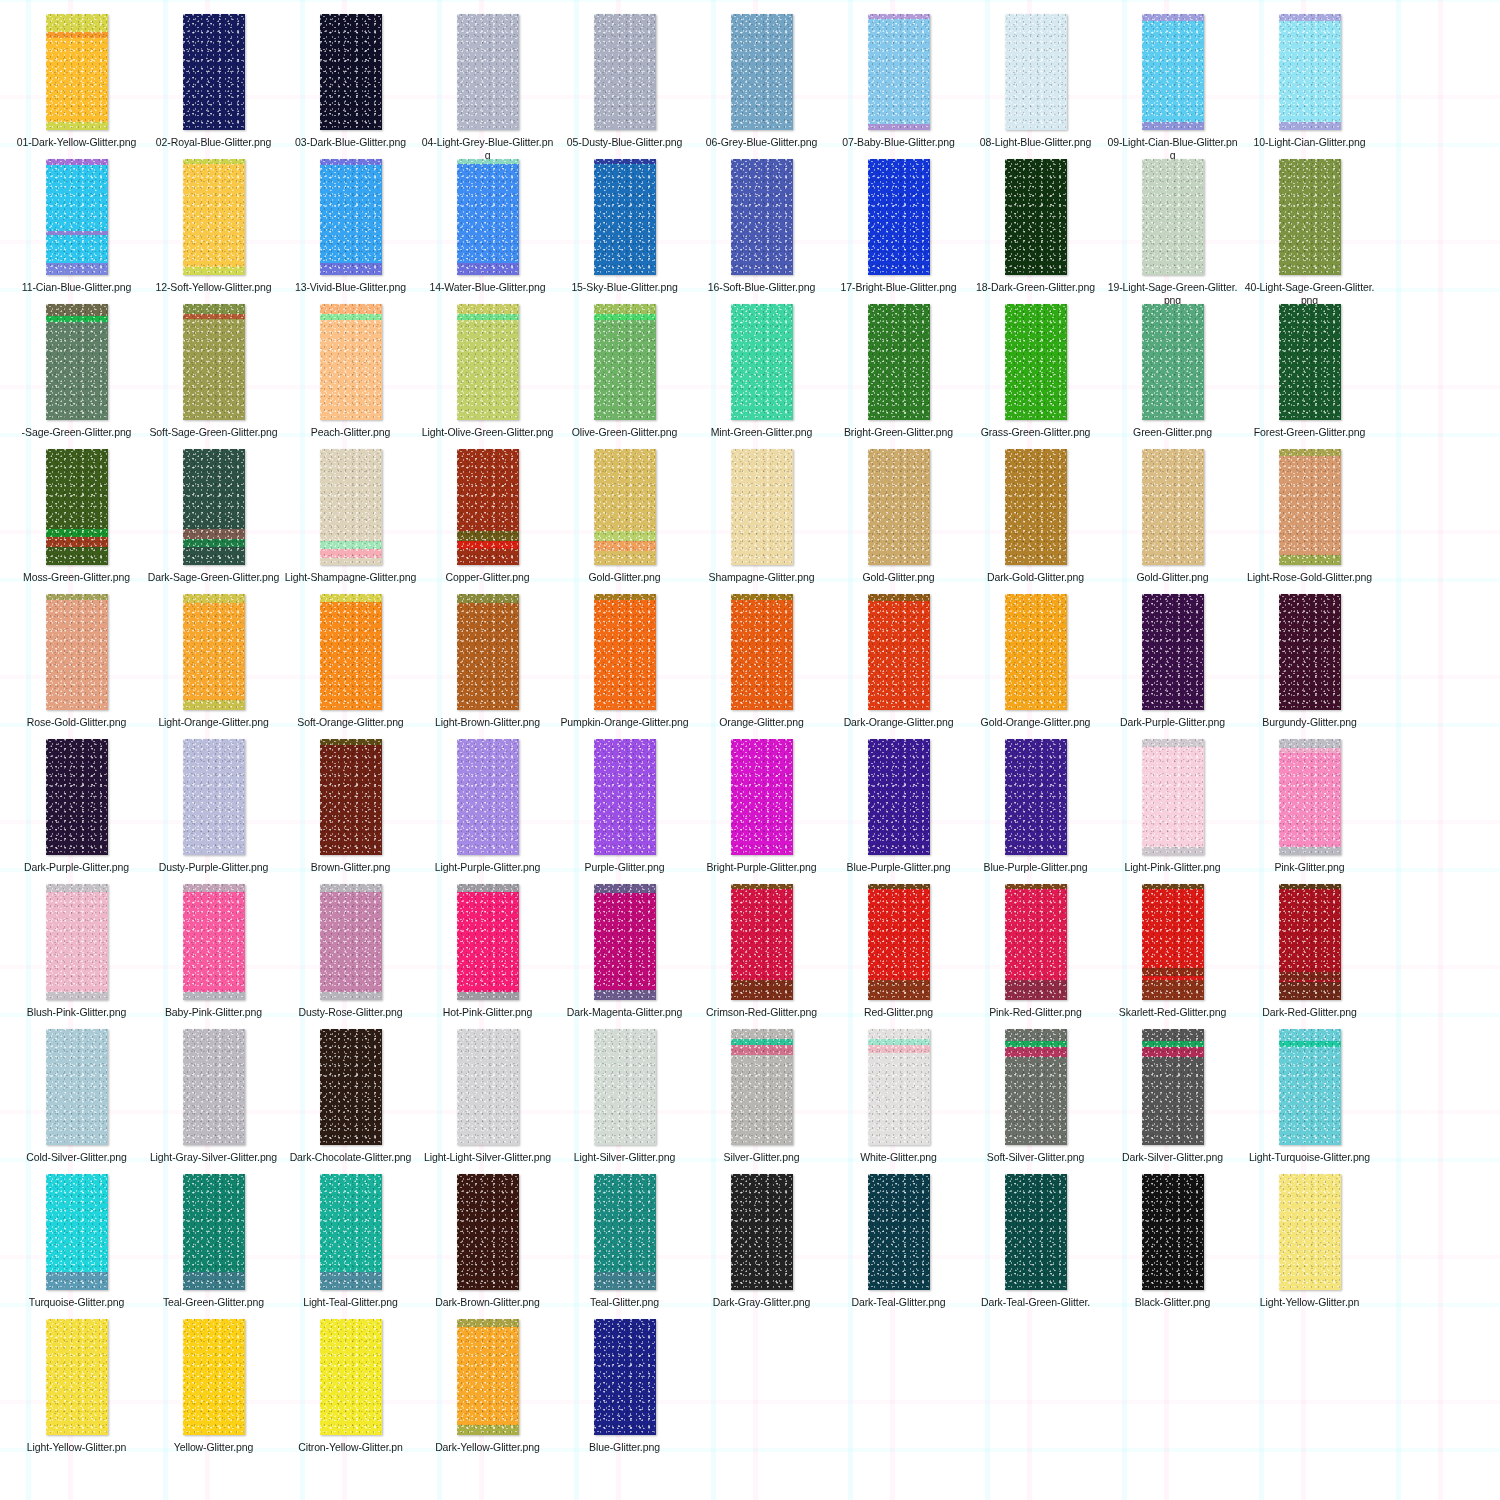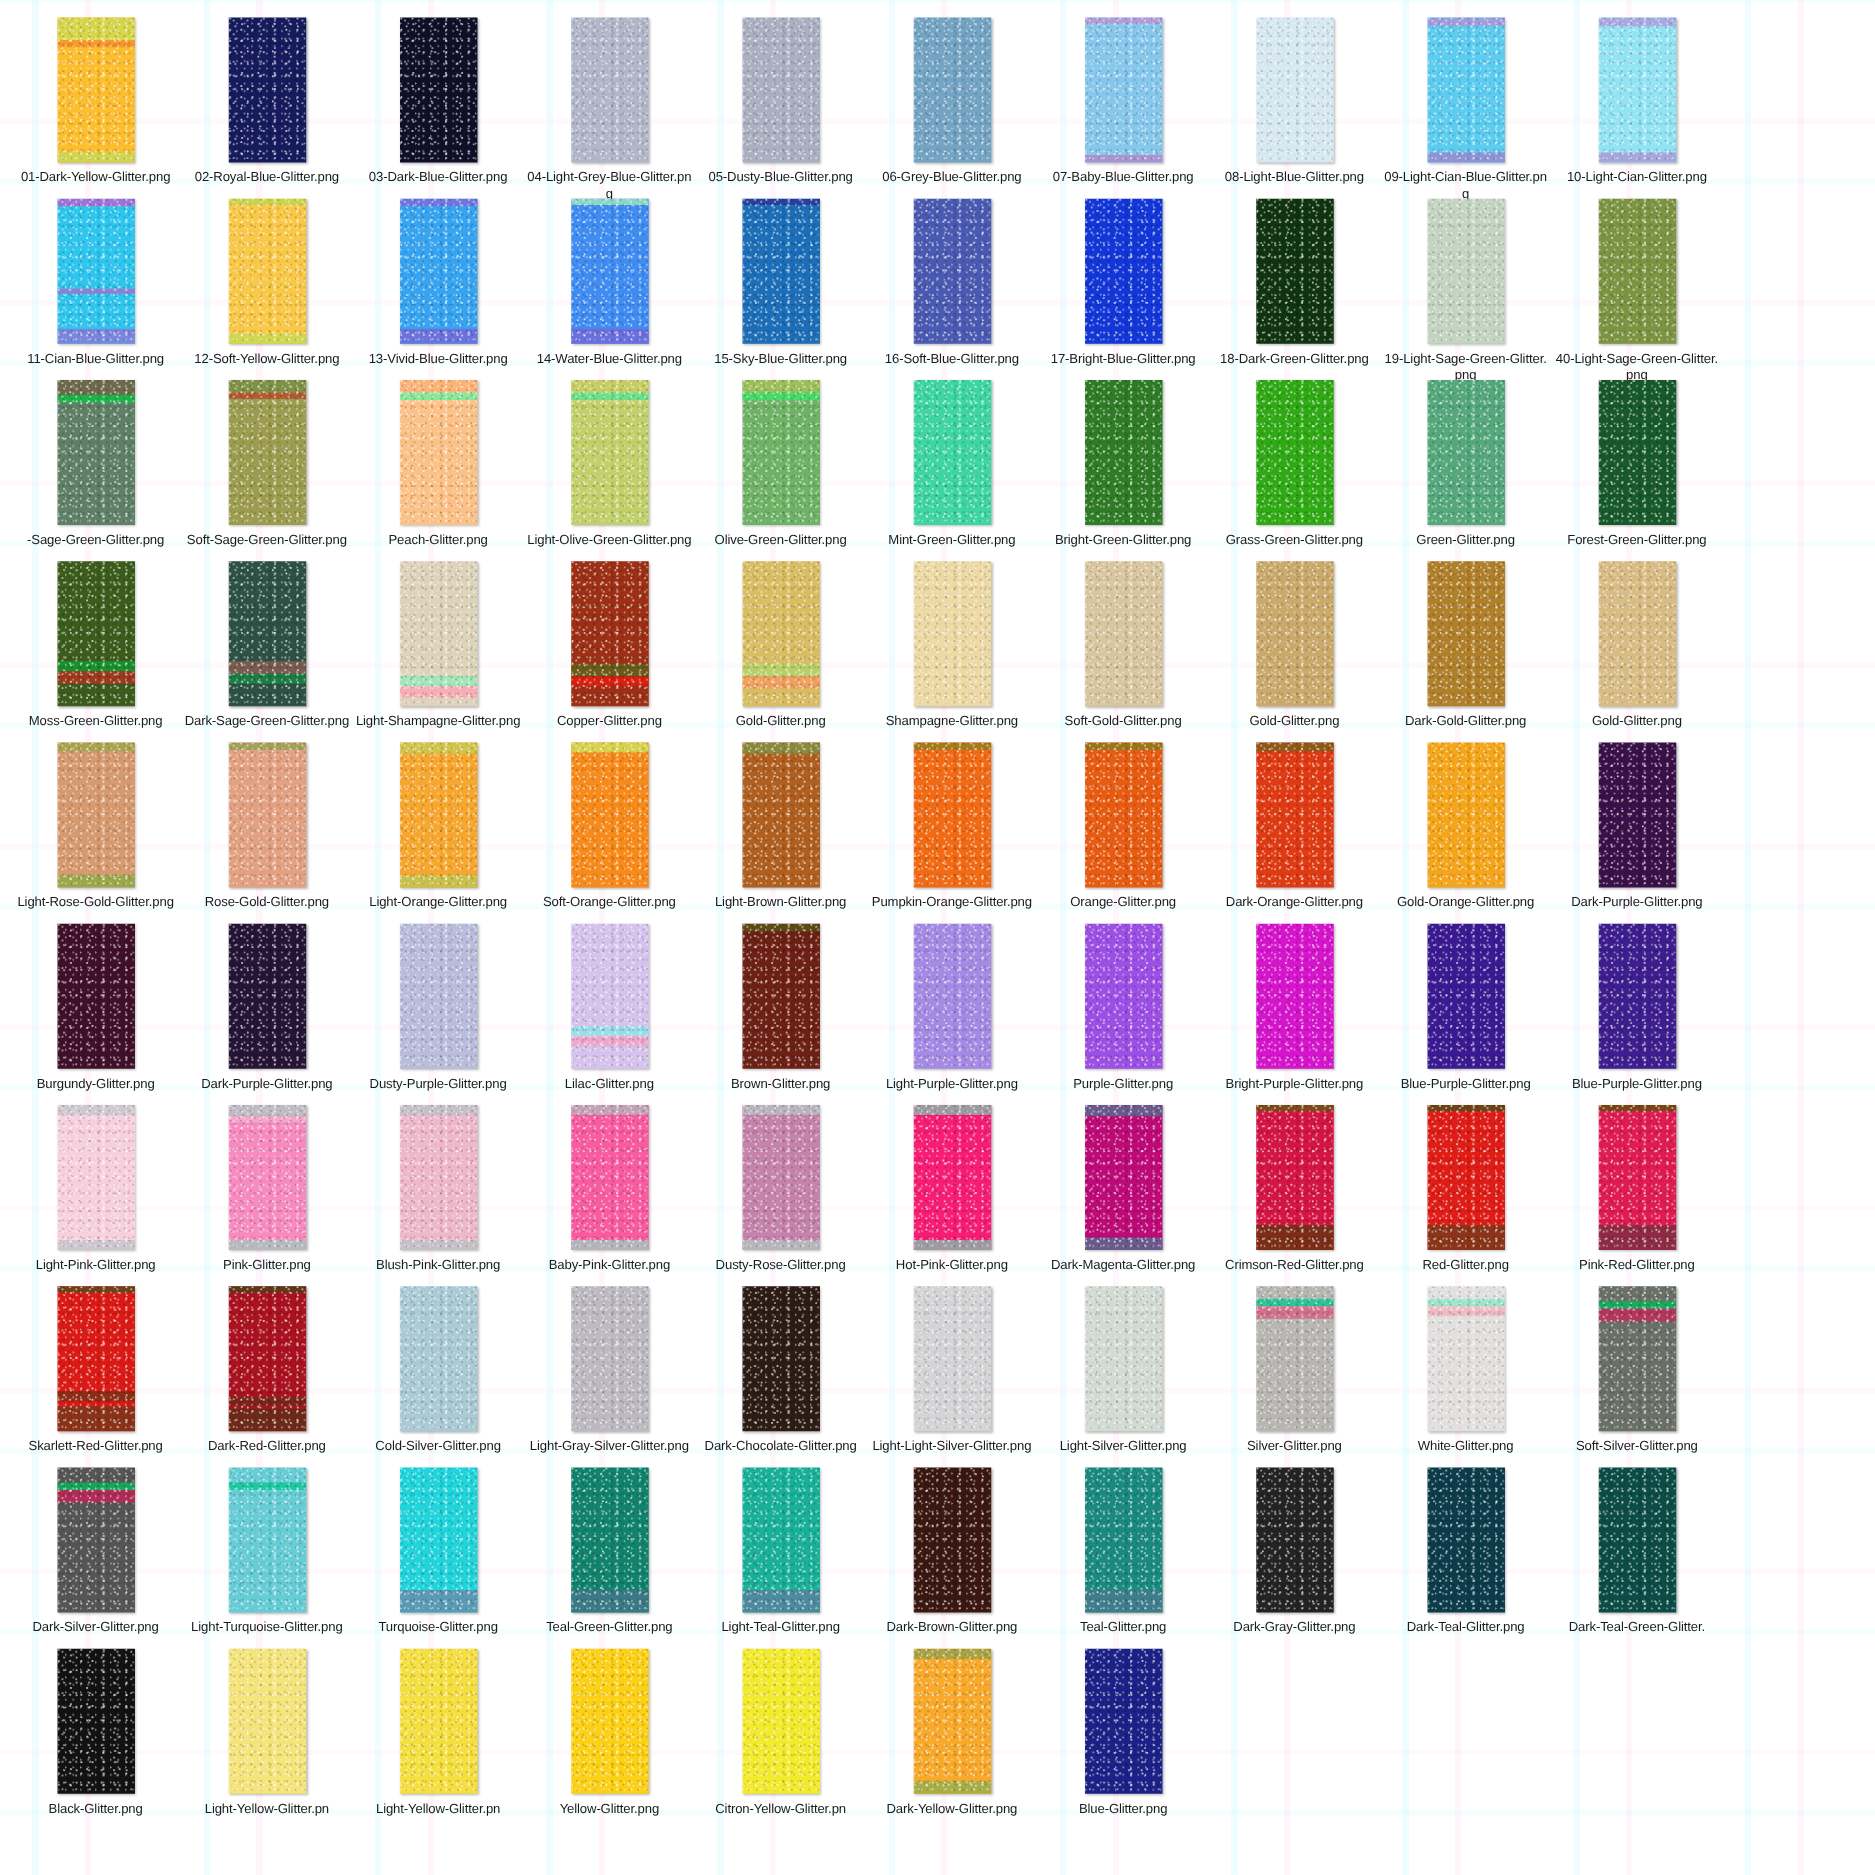--- a/index.html
+++ b/index.html
@@ -357,26 +357,20 @@
       <div class="label">Gold-Glitter.png</div>
     </div>
     <div class="tile">
       <div class="thumb-wrap">
         <div class="thumb" style="background: rgb(236, 217, 164);"></div>
       </div>
       <div class="label">Shampagne-Glitter.png</div>
     </div>
     <div class="tile">
       <div class="thumb-wrap">
-        <div class="thumb" style="background: rgb(217, 198, 158);"></div>
-      </div>
-      <div class="label">Soft-Gold-Glitter.png</div>
-    </div>
-    <div class="tile">
-      <div class="thumb-wrap">
         <div class="thumb" style="background: rgb(202, 169, 106);"></div>
       </div>
       <div class="label">Gold-Glitter.png</div>
     </div>
     <div class="tile">
       <div class="thumb-wrap">
         <div class="thumb" style="background: rgb(176, 127, 42);"></div>
       </div>
       <div class="label">Dark-Gold-Glitter.png</div>
     </div>
@@ -474,29 +468,20 @@
       <div class="thumb-wrap">
         <div class="thumb" style="background: rgb(37, 20, 54);"></div>
       </div>
       <div class="label">Dark-Purple-Glitter.png</div>
     </div>
     <div class="tile">
       <div class="thumb-wrap">
         <div class="thumb" style="background: rgb(185, 188, 218);"></div>
       </div>
       <div class="label">Dusty-Purple-Glitter.png</div>
-    </div>
-    <div class="tile">
-      <div class="thumb-wrap">
-        <div class="thumb" style="background: rgb(213, 195, 238);">
-          <div class="band" style="top: 82px; height: 8px; background: rgb(154, 220, 232);"></div>
-          <div class="band" style="top: 90px; height: 8px; background: rgb(237, 168, 205);"></div>
-        </div>
-      </div>
-      <div class="label">Lilac-Glitter.png</div>
     </div>
     <div class="tile">
       <div class="thumb-wrap">
         <div class="thumb" style="background: rgb(109, 32, 20);">
           <div class="band" style="top: 0px; height: 6px; background: rgb(92, 74, 20);"></div>
         </div>
       </div>
       <div class="label">Brown-Glitter.png</div>
     </div>
     <div class="tile">

